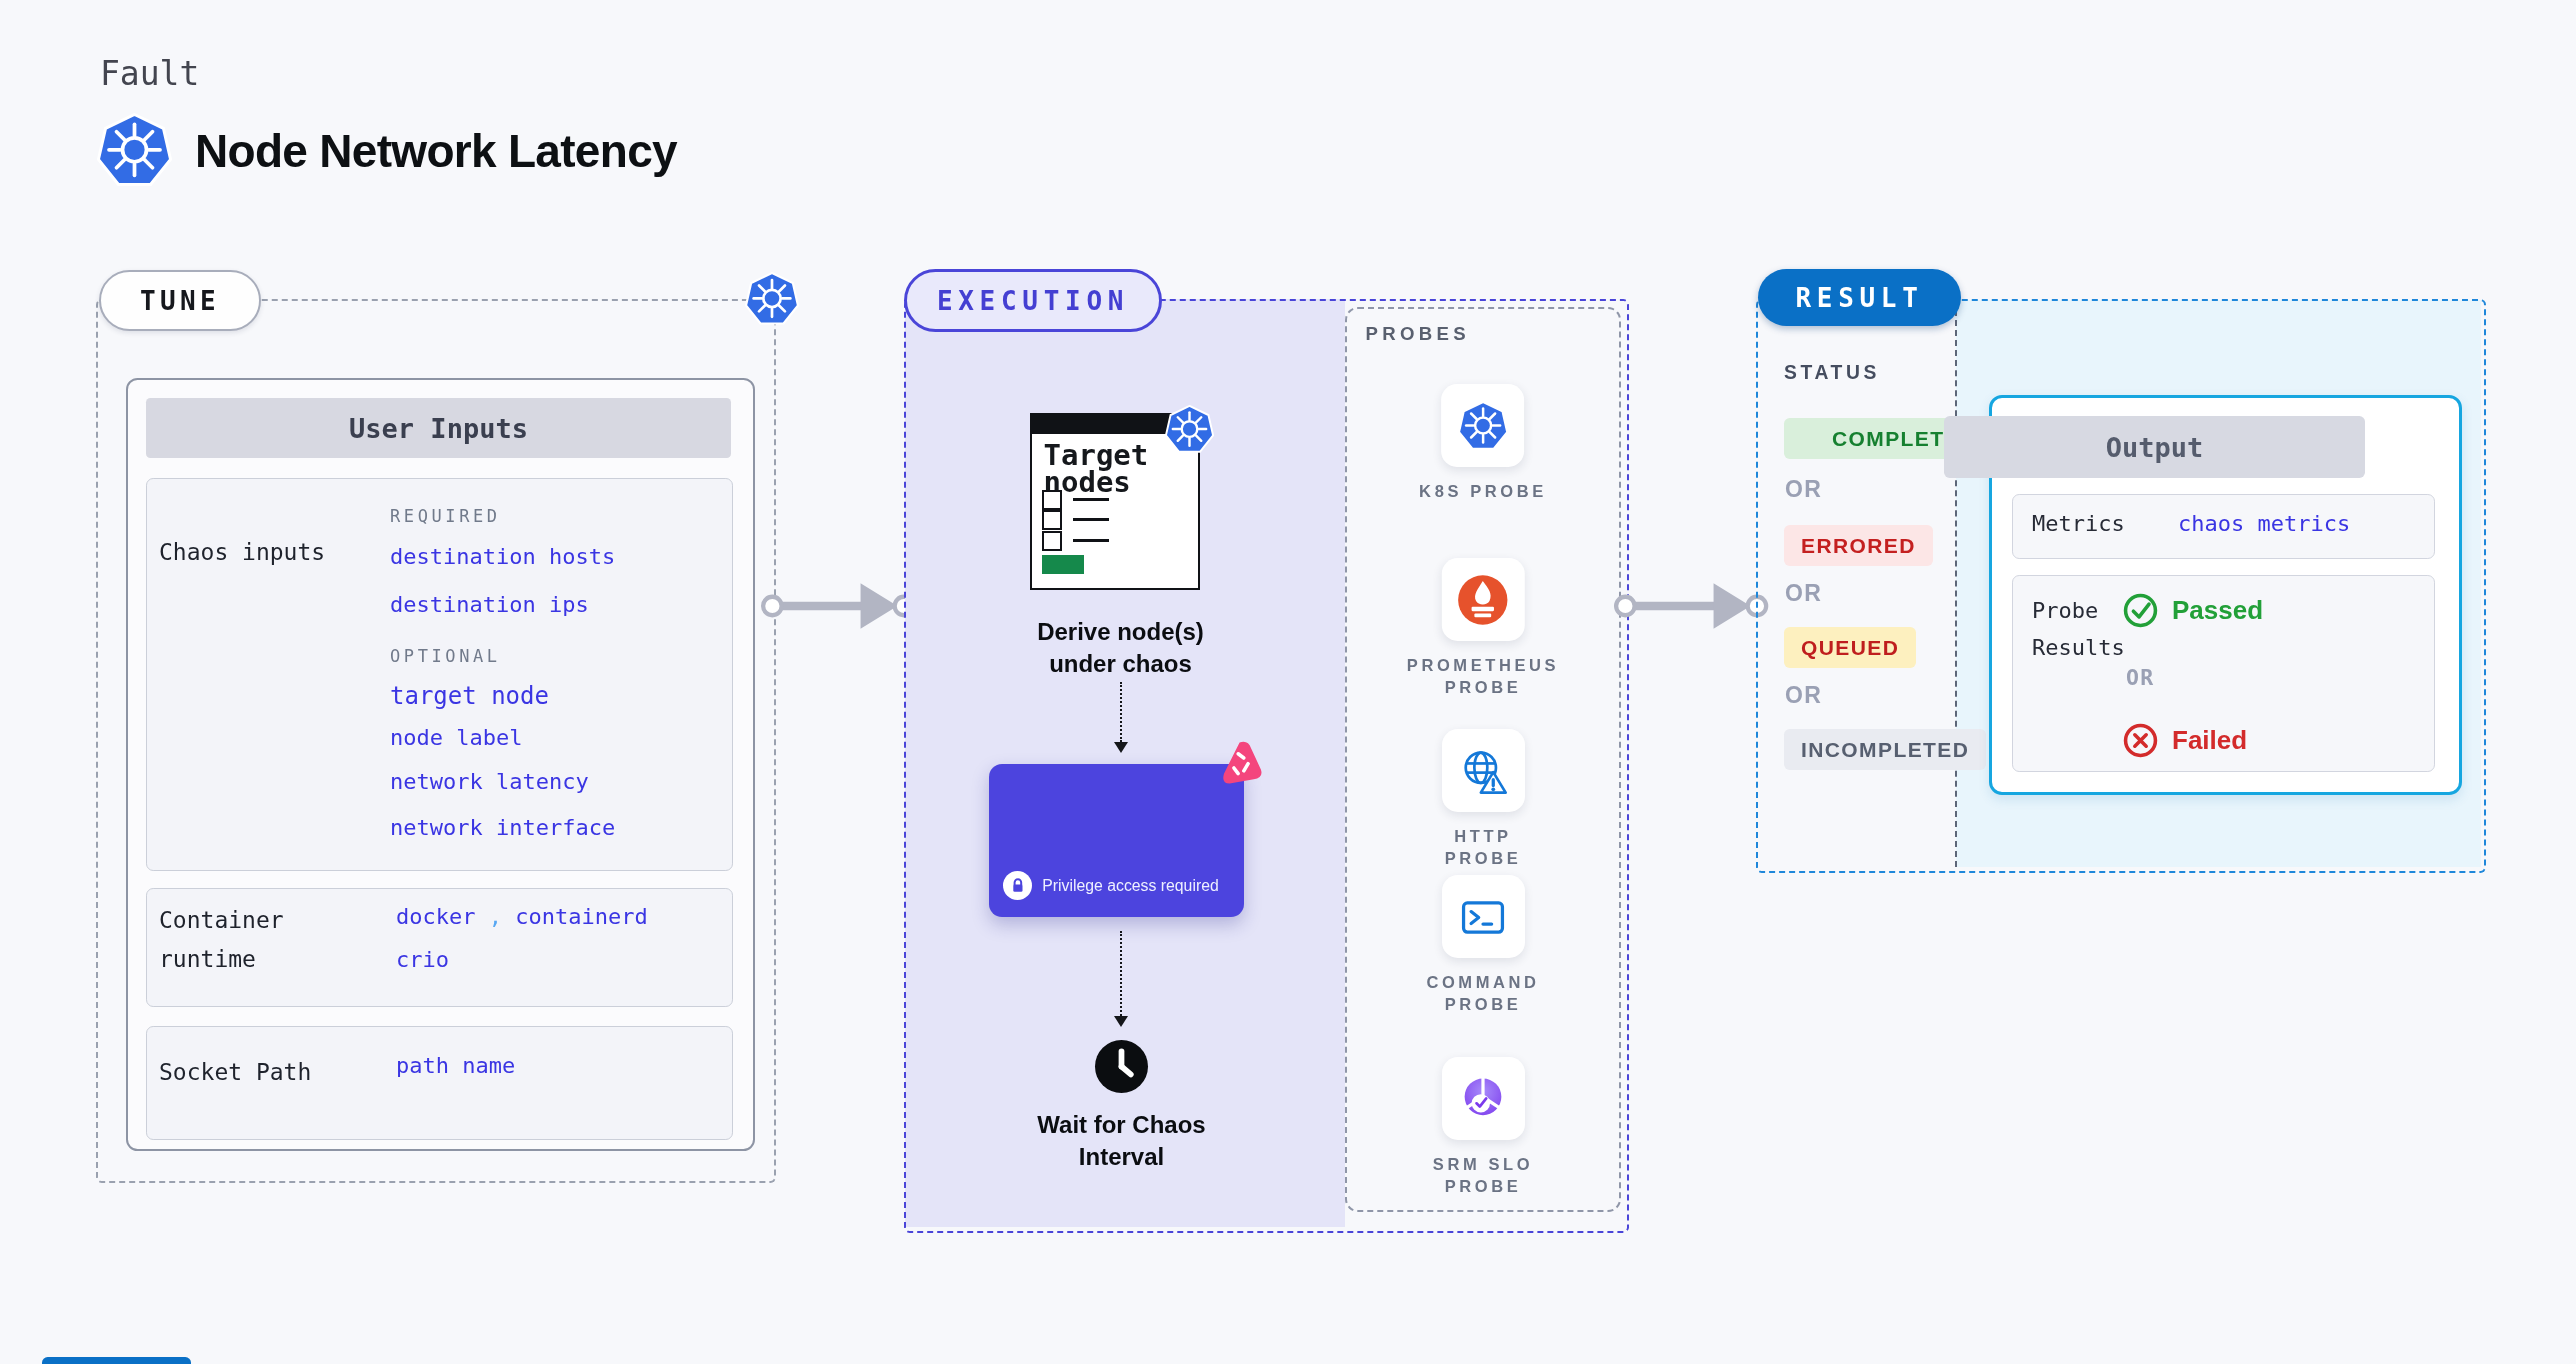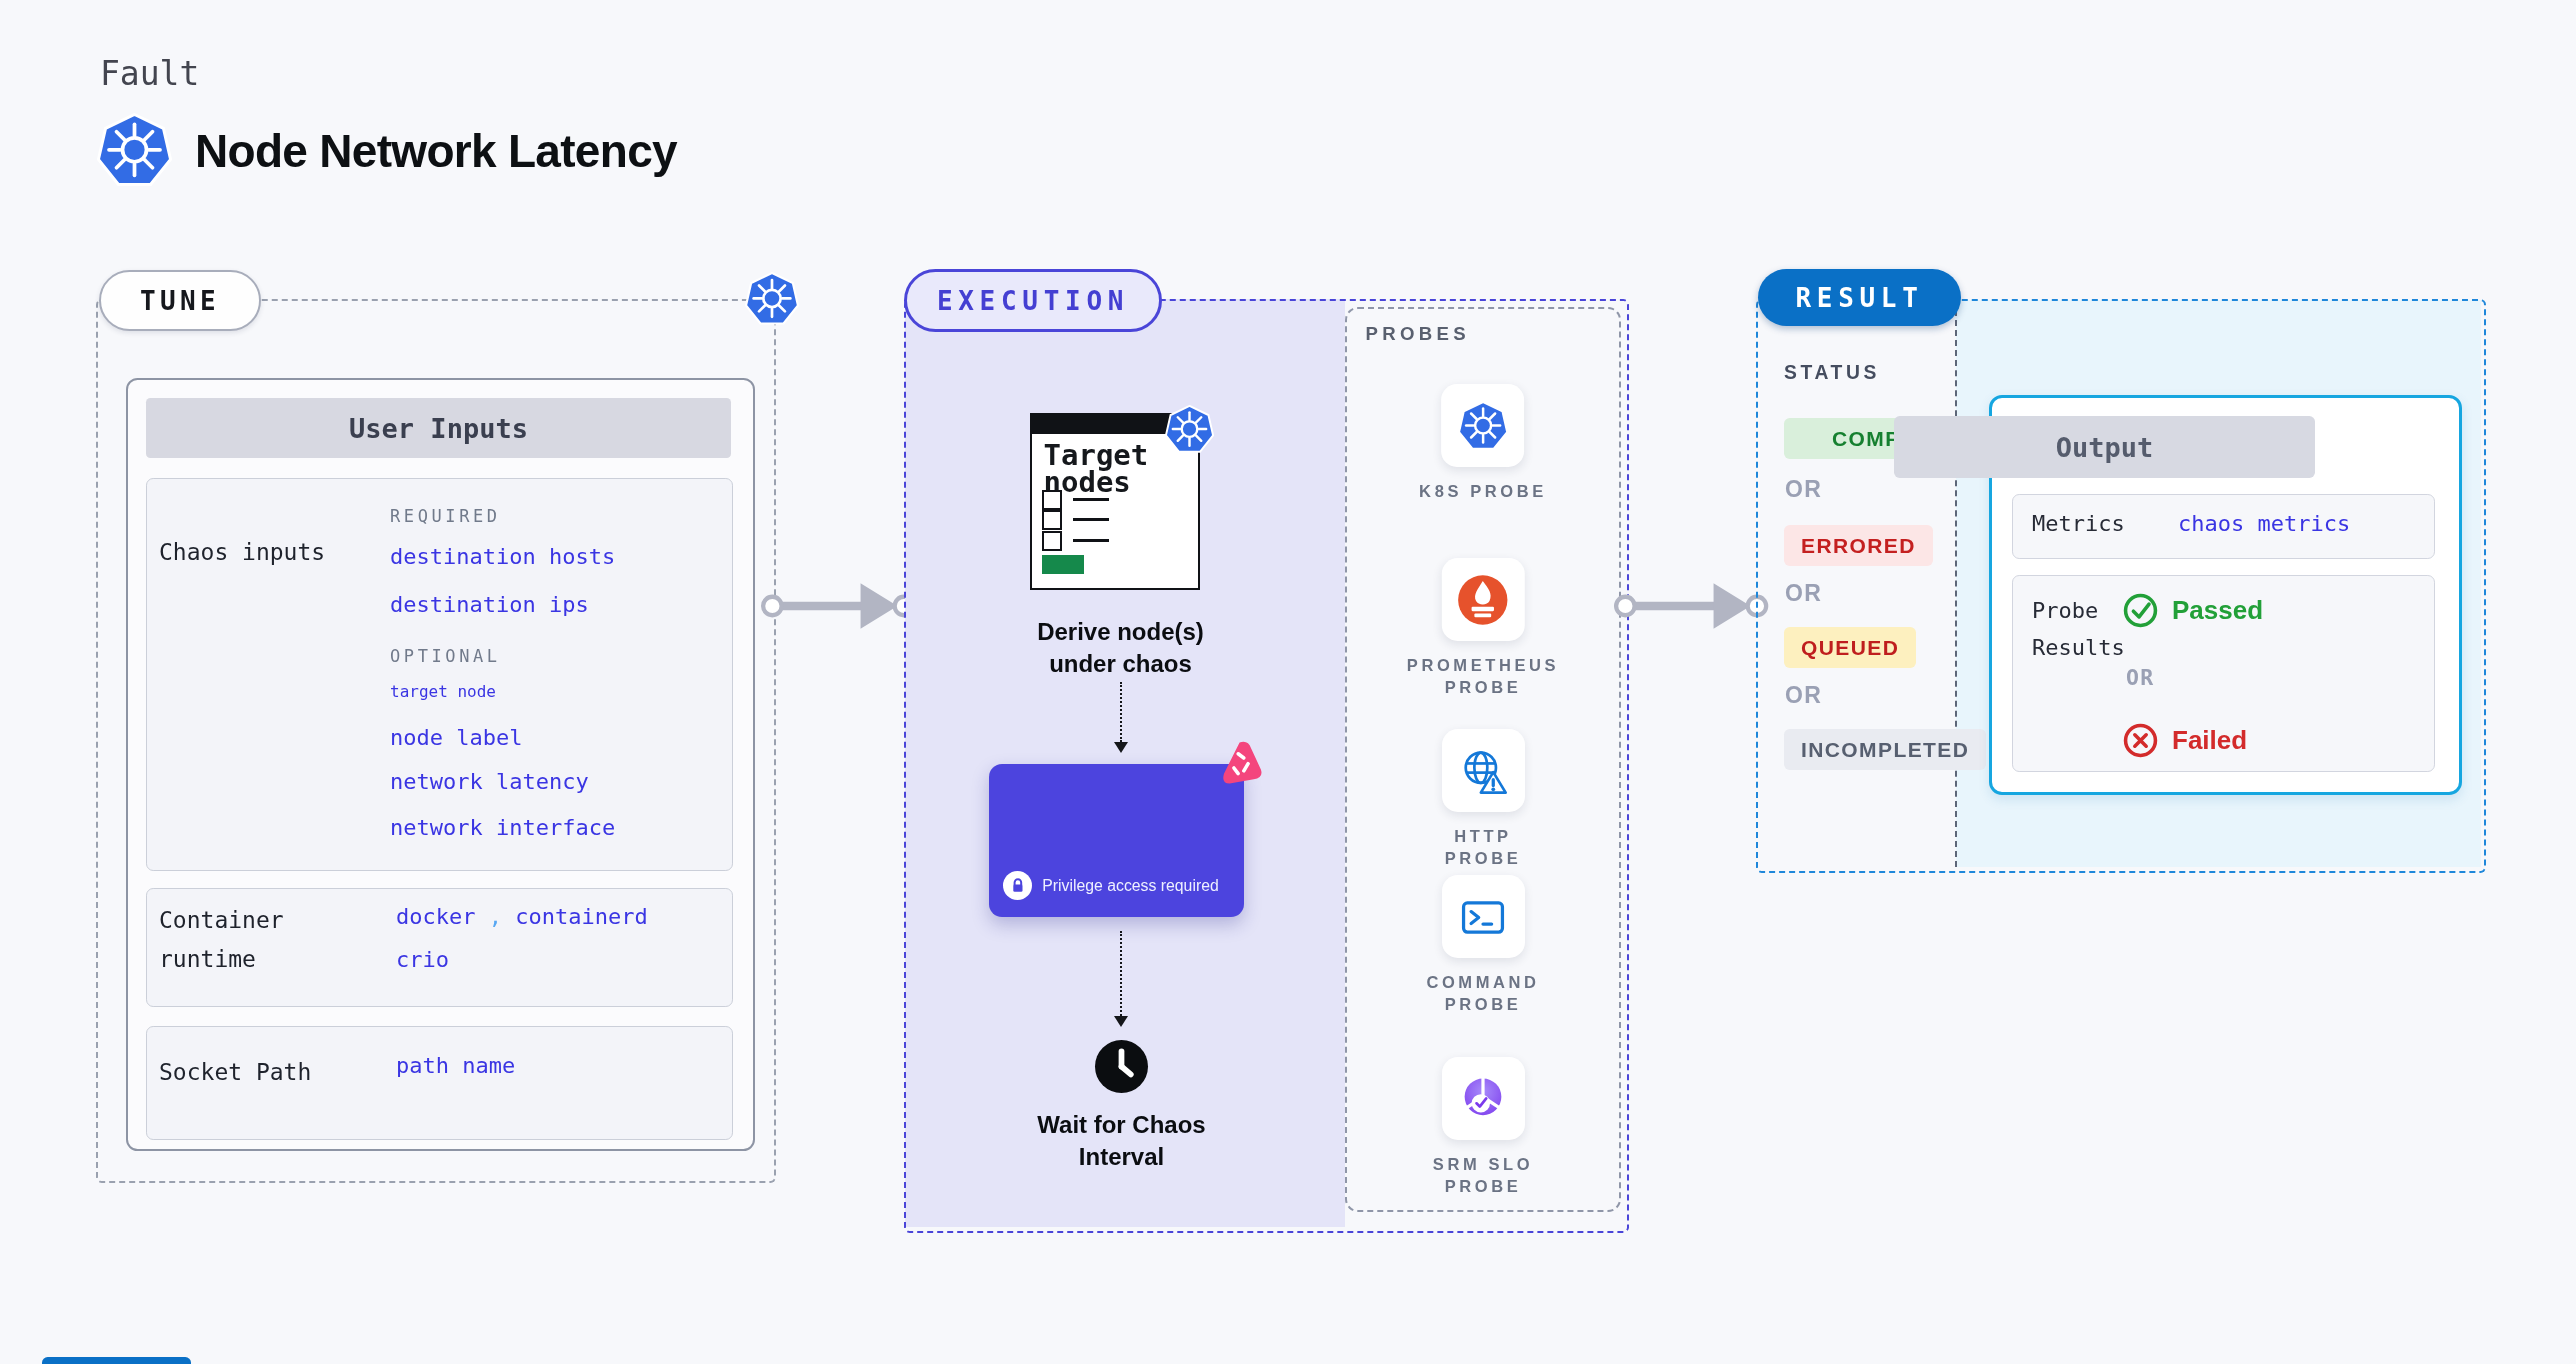--- a/index.html
+++ b/index.html
@@ -72,21 +72,21 @@
 <div class="abs mono" style="left:146px;top:398px;width:585px;height:60px;background:#d7d8e1;border-radius:4.3px;display:flex;align-items:center;justify-content:center;">
   <span style="font-size:27px;font-weight:bold;color:#3a3f4f;">User Inputs</span>
 </div>
 
 <div class="abs rowcard" style="left:146px;top:478px;width:585px;height:391px;"></div>
 <div class="abs mono" style="left:159px;top:539px;font-size:23px;color:#1e222c;">Chaos inputs</div>
 <div class="abs mono" style="left:390px;top:506px;font-size:17px;letter-spacing:3.6px;color:#717a8b;">REQUIRED</div>
 <div class="abs mono link" style="left:390px;top:544px;font-size:22px;">destination hosts</div>
 <div class="abs mono link" style="left:390px;top:592px;font-size:22px;">destination ips</div>
 <div class="abs mono" style="left:390px;top:646px;font-size:17px;letter-spacing:3.6px;color:#717a8b;">OPTIONAL</div>
-<div class="abs mono link" style="left:390px;top:682px;font-size:16px;">target node</div>
+<div class="abs mono link" style="left:390px;top:682px;font-size:24px;">target node</div>
 <div class="abs mono link" style="left:390px;top:725px;font-size:22px;">node label</div>
 <div class="abs mono link" style="left:390px;top:769px;font-size:22px;">network latency</div>
 <div class="abs mono link" style="left:390px;top:815px;font-size:22px;">network interface</div>
 
 <div class="abs rowcard" style="left:146px;top:888px;width:585px;height:117px;"></div>
 <div class="abs mono" style="left:159px;top:901px;width:215px;font-size:23px;line-height:39px;color:#1e222c;">Container runtime</div>
 <div class="abs mono" style="left:396px;top:904px;font-size:22px;">
   <span class="link">docker</span>
   <span style="color:#57a7f3;">,</span>
   <span class="link">containerd</span>
@@ -278,21 +278,21 @@
 <div class="abs or sans" style="left:1785px;top:580px;">OR</div>
 <div class="abs">
     <span class="badge b-queued abs" style="left:1784px;top:627px;">QUEUED</span>
   </div>
 <div class="abs or sans" style="left:1785px;top:682px;">OR</div>
 <div class="abs">
     <span class="badge b-incompleted abs" style="left:1784px;top:729px;">INCOMPLETED</span>
   </div>
 
 <div class="abs" style="left:1989px;top:395px;width:467px;height:394px;background:#ffffff;border:3.6px solid #16a6e0;border-radius:13px;box-shadow:0 4.3px 11.5px rgba(20,110,170,.12);"></div>
-<div class="abs mono" style="left:1894px;top:416px;width:421px;height:62px;background:#d7d9e2;border-radius:5.7px;display:flex;align-items:center;justify-content:center;">
+<div class="abs mono" style="left:1944px;top:416px;width:421px;height:62px;background:#d7d9e2;border-radius:5.7px;display:flex;align-items:center;justify-content:center;">
   <span style="font-size:27px;font-weight:bold;color:#555c6d;">Output</span>
 </div>
 <div class="abs" style="left:2012px;top:494px;width:421px;height:63px;background:#f6f7fa;border:1.4px solid #d2d5df;border-radius:7.2px;"></div>
 <div class="abs mono" style="left:2032px;top:511px;font-size:22px;color:#272b36;">Metrics</div>
 <div class="abs mono link" style="left:2178px;top:511px;font-size:22px;">chaos metrics</div>
 
 <div class="abs" style="left:2012px;top:575px;width:421px;height:195px;background:#f6f7fa;border:1.4px solid #d2d5df;border-radius:7.2px;"></div>
 <div class="abs mono" style="left:2032px;top:592px;width:129px;font-size:22px;line-height:37px;color:#272b36;">Probe Results</div>
 
 <div class="abs" style="left:2122px;top:592px;display:flex;align-items:center;gap:13px;">

